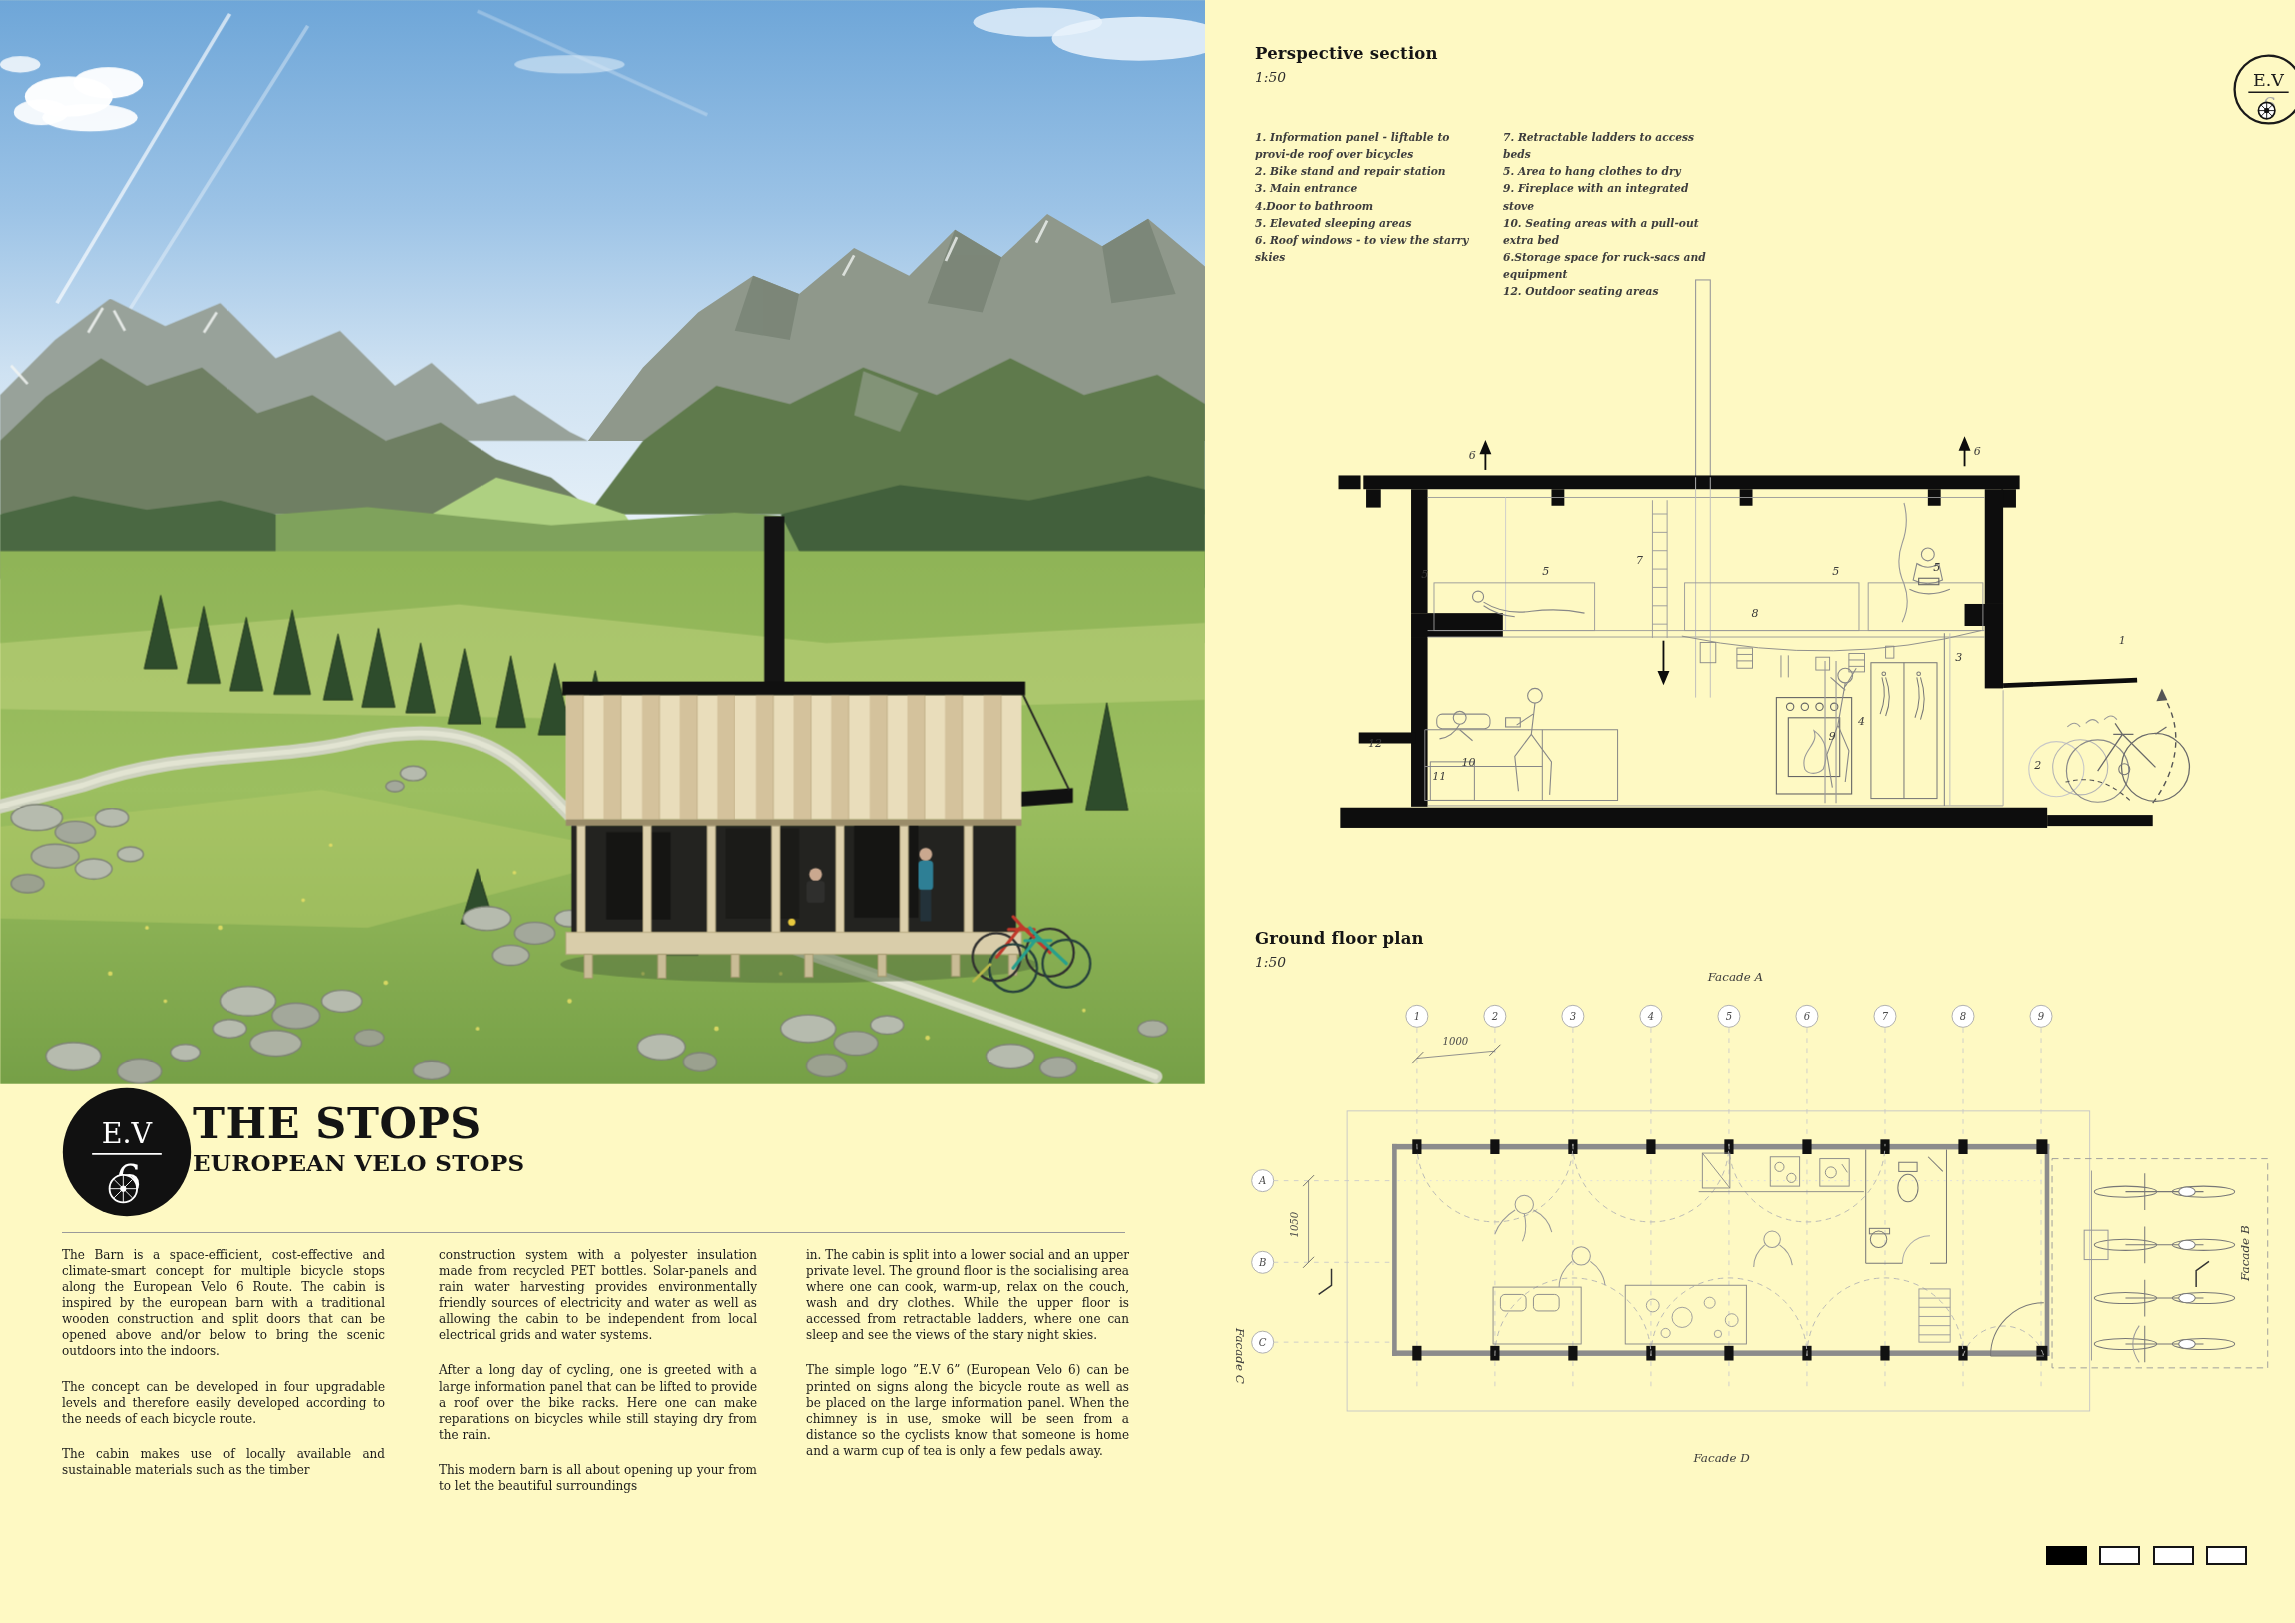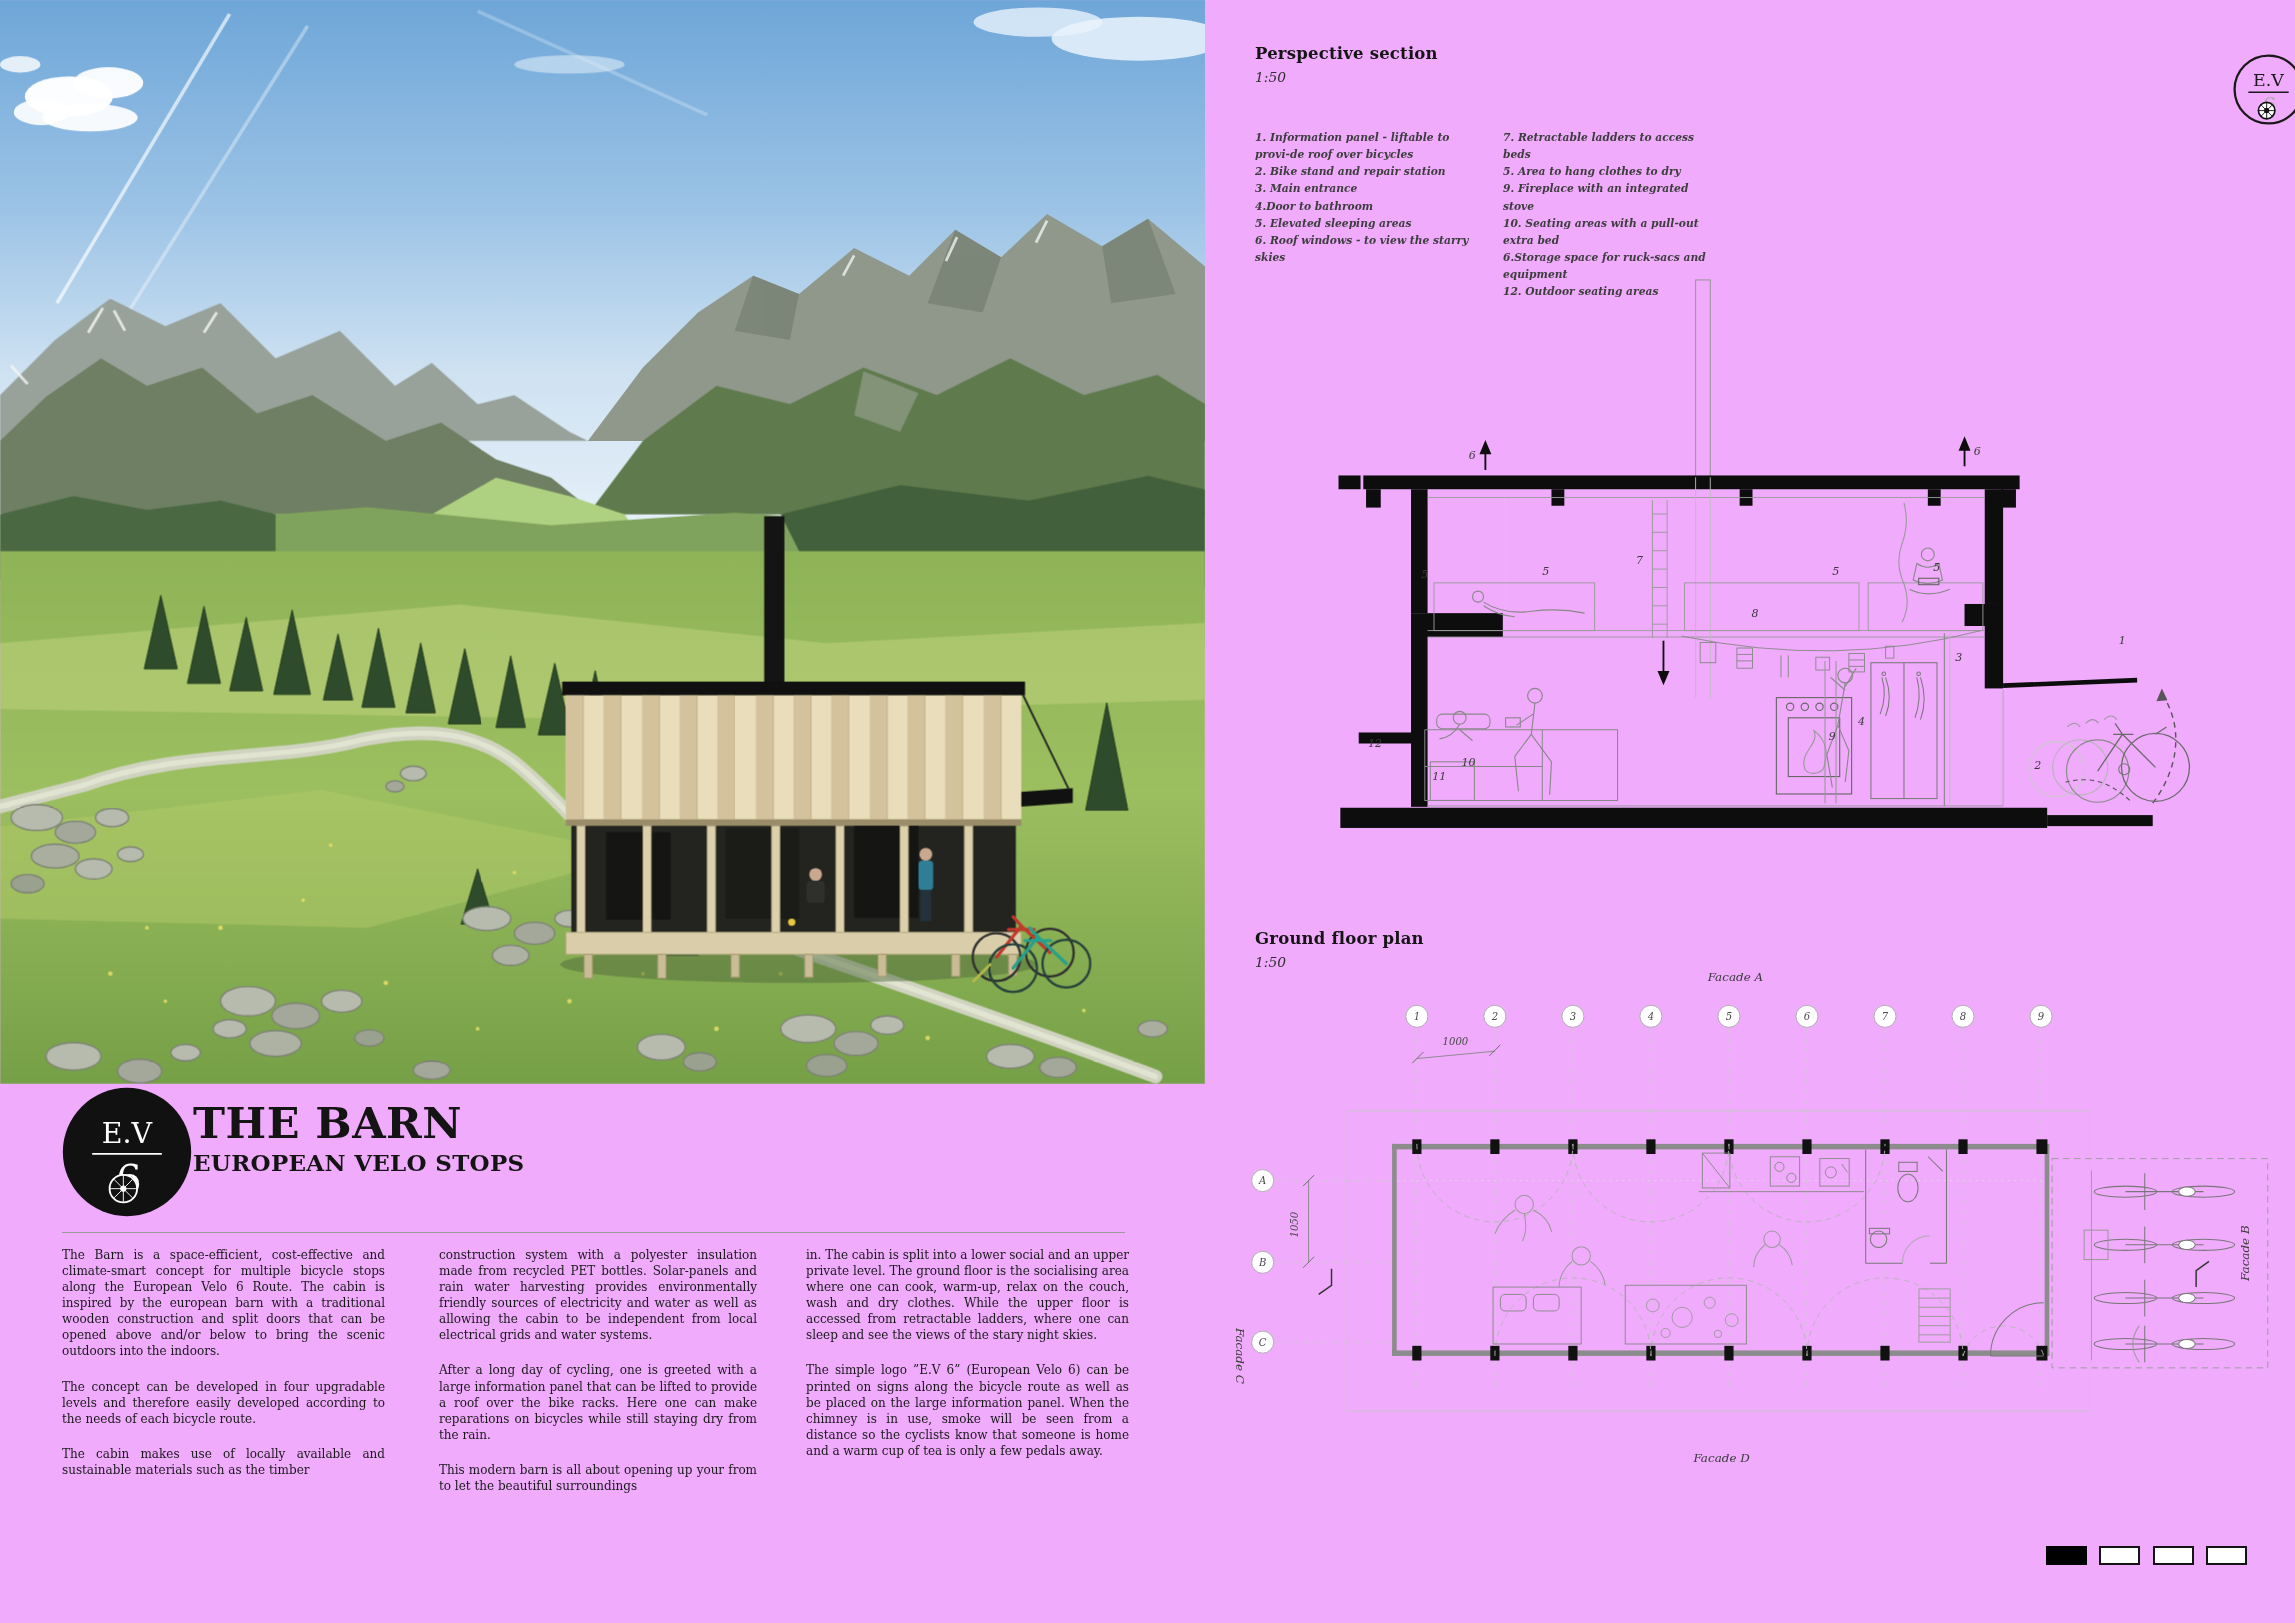--- a/index.html
+++ b/index.html
@@ -1,16 +1,16 @@
 <!DOCTYPE html>
 <html style="font-size:14.7px"><head>
 <meta charset="utf-8">
 <style>
   html,body{margin:0;padding:0;background:#ffffff;}
-  .page{position:relative;width:2296px;height:1624px;background:#f0abfc;overflow:hidden;
+  .page{position:relative;width:2296px;height:1624px;background:#fef9c3;overflow:hidden;
         font-family:"DejaVu Serif",serif;color:#1b1b1b;}
   .abs{position:absolute;}
 
   
   .drw-title{font-weight:bold;font-size:16.5px;color:#151515;letter-spacing:0.2px;}
   .drw-scale{font-style:italic;font-size:13.8px;color:#2d2d2d;margin-top:6px;}
 
   
   .legend-col{position:absolute;width:230px;}
   .legend-item{font-style:italic;font-size:10.7px;line-height:1.6;color:#3d3d3d;font-weight:bold;}
@@ -712,21 +712,21 @@
     <g stroke="#ffffff">
       <circle cx="68" cy="112" r="15" fill="#111111" stroke-width="2"></circle>
       <line x1="68" y1="97" x2="68" y2="127" stroke-width="1"></line>
       <line x1="53" y1="112" x2="83" y2="112" stroke-width="1"></line>
       <line x1="58" y1="102" x2="78" y2="122" stroke-width="1"></line>
       <line x1="78" y1="102" x2="58" y2="122" stroke-width="1"></line>
       <circle cx="68" cy="112" r="3" fill="#ffffff"></circle>
     </g>
   </svg>
   <div class="abs" style="left:193px;top:1102px">
-    <div class="title-text">THE BARN</div>
+    <div class="title-text">THE STOPS</div>
     <div class="subtitle-text">EUROPEAN VELO STOPS</div>
   </div>
   <div class="rule" style="left:62px;top:1232px;width:1063px"></div>
 
   <div class="bodycol" style="left:62px;width:323px">
     <p>The Barn is a space-efficient, cost-effective and climate-smart concept for multiple bicycle stops along the European Velo 6 Route. The cabin is inspired by the european barn with a traditional wooden construction and split doors that can be opened above and/or below to bring the scenic outdoors into the indoors.</p>
     <p>The concept can be developed in four upgradable levels and therefore easily developed according to the needs of each bicycle route.</p>
     <p>The cabin makes use of locally available and sustainable materials such as the timber</p>
   </div>
   <div class="bodycol" style="left:439px;width:318px">

